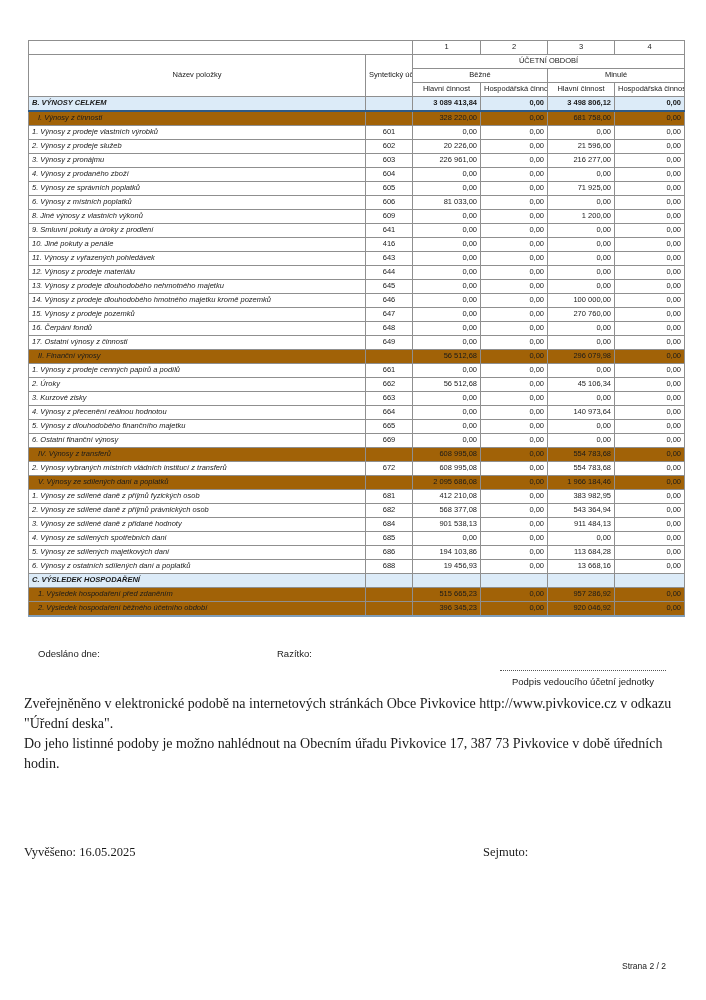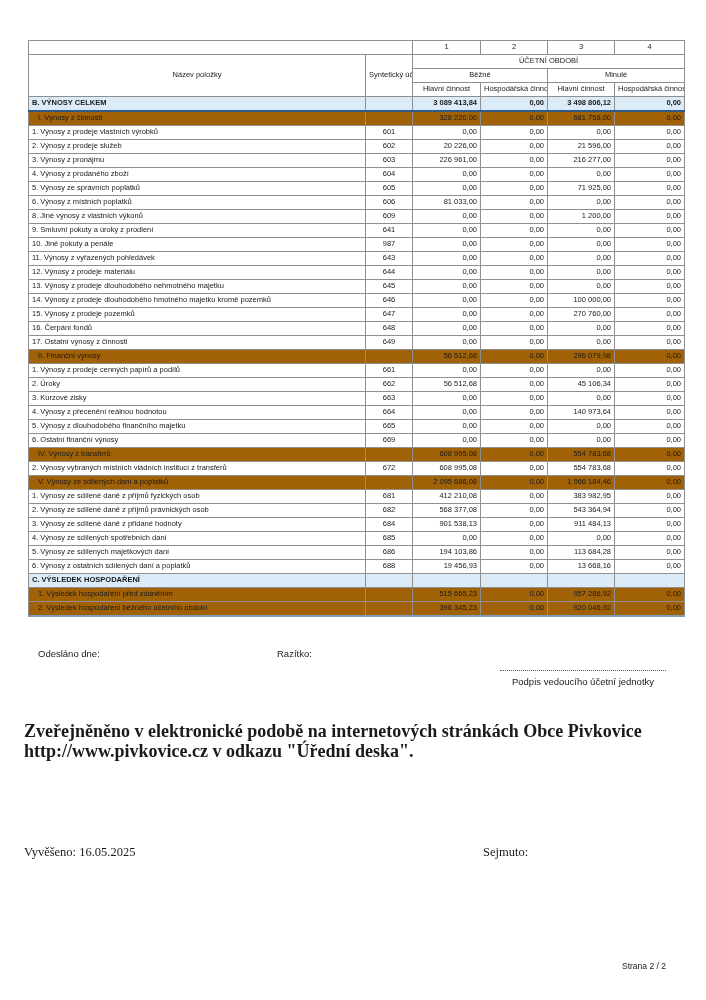--- a/index.html
+++ b/index.html
@@ -14,38 +14,38 @@
     border-collapse:collapse; table-layout:fixed;
   }
   table.fin td, table.fin th {
     border:1px solid #8f8f8f; font-size:7.5px; font-weight:normal;
     padding:0 3px; height:13px; line-height:1.15;
     overflow:hidden; white-space:nowrap; vertical-align:middle;
   }
   th.ghost { border:none; background:transparent; }
   thead th { text-align:center; background:#ffffff; }
   th.wrap { white-space:normal; height:26px; line-height:1.2; }
-  td.c-name { text-align:left; }
+  td.c-name { text-align:left;font-style:italic; }
   td.c-acct { text-align:center; }
   td.c-num  { text-align:right; padding-right:4px; }
   tr.r-main td { background:#dcebf8; font-weight:bold; }
   tr.r-sub td, tr.r-csub td { background:#a16207; }
   tr.r-sub td.c-name, tr.r-csub td.c-name { padding-left:9px; }
   tr.r-item td.c-name { }
   tbody tr:first-child td { border-bottom:2px solid #2e5a86; }
   tbody tr:last-child td { border-bottom:2px solid #7f9db9; }
   
   .sig-sent   { position:absolute; left:38px;  top:648px; font-size:9.5px; }
   .sig-stamp  { position:absolute; left:277px; top:648px; font-size:9.5px; }
   .sig-block  { position:absolute; left:500px; top:640px; width:166px; text-align:center; font-size:9.5px;margin-top:30px; }
   .sig-line   { border-top:1px dotted #555; height:3px; margin-bottom:2px; }
   
   .pub {
-    position:absolute; left:24px; top:721px; width:668px;
-    font-family:"Liberation Serif", serif; font-size:18px; line-height:20px;font-weight:bold;
+    position:absolute; left:24px; top:694px; width:668px;
+    font-family:"Liberation Serif", serif; font-size:14px; line-height:20px;
   }
   
   .posted  { position:absolute; left:24px;  top:845px; font-family:"Liberation Serif", serif; font-size:12.5px; }
   .removed { position:absolute; left:483px; top:845px; font-family:"Liberation Serif", serif; font-size:12.5px; }
   
   .pagenum { position:absolute; left:622px; top:961px; font-size:8.5px; }
 </style>
 </head>
 <body>
 
@@ -160,21 +160,21 @@
         <tr class="r-item">
           <td class="c-name">9. Smluvní pokuty a úroky z prodlení</td>
           <td class="c-acct">641</td>
           <td class="c-num">0,00</td>
           <td class="c-num">0,00</td>
           <td class="c-num">0,00</td>
           <td class="c-num">0,00</td>
         </tr>
         <tr class="r-item">
           <td class="c-name">10. Jiné pokuty a penále</td>
-          <td class="c-acct">987</td>
+          <td class="c-acct">416</td>
           <td class="c-num">0,00</td>
           <td class="c-num">0,00</td>
           <td class="c-num">0,00</td>
           <td class="c-num">0,00</td>
         </tr>
         <tr class="r-item">
           <td class="c-name">11. Výnosy z vyřazených pohledávek</td>
           <td class="c-acct">643</td>
           <td class="c-num">0,00</td>
           <td class="c-num">0,00</td>
@@ -386,20 +386,21 @@
 
   <div class="sig-sent">Odesláno dne:</div>
   <div class="sig-stamp">Razítko:</div>
   <div class="sig-block">
     <div class="sig-line"></div>
     <div>Podpis vedoucího účetní jednotky</div>
   </div>
 
   <div class="pub">
     <div>Zveřejněněno v elektronické podobě na internetových stránkách Obce Pivkovice http://www.pivkovice.cz v odkazu "Úřední deska".</div>
+    <div>Do jeho listinné podoby je možno nahlédnout na Obecním úřadu Pivkovice 17, 387 73 Pivkovice v době úředních hodin.</div>
   </div>
 
   <div class="posted">Vyvěšeno: 16.05.2025</div>
   <div class="removed">Sejmuto:</div>
 
   <div class="pagenum">Strana 2 / 2</div>
 
 </div>
 
 </body></html>

